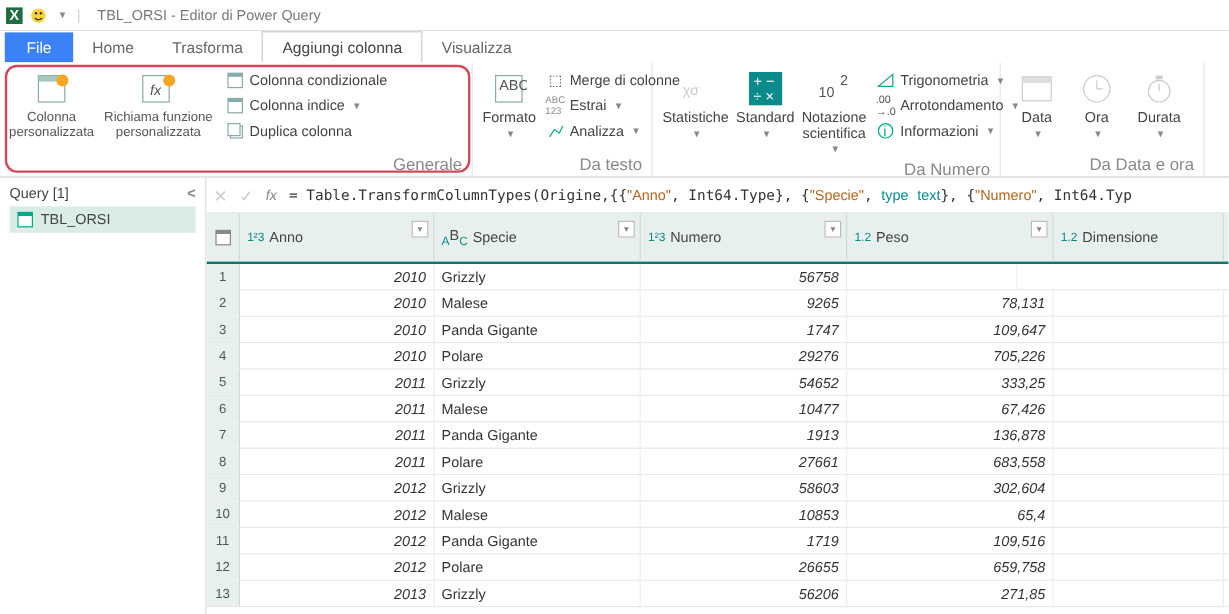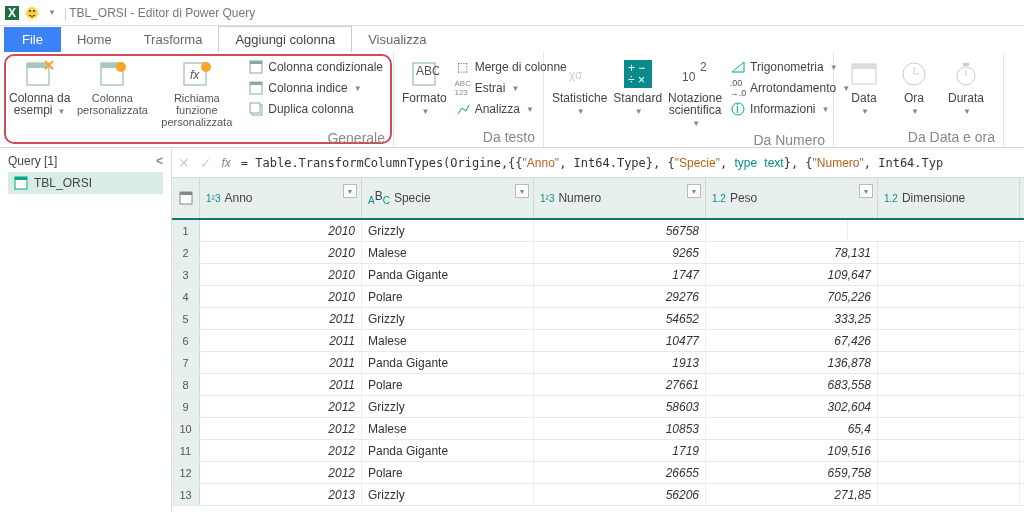--- a/index.html
+++ b/index.html
@@ -1,19 +1,19 @@
 <!DOCTYPE html>
 <html><head>
 <meta charset="utf-8">
 <style>
 *{box-sizing:border-box;margin:0;padding:0;font-family:"Segoe UI",Tahoma,sans-serif;font-size:12px;color:#444}
 body{background:#fff;width:1024px;height:512px;overflow:hidden;position:relative}
 .titlebar{height:26px;background:#fff;display:flex;align-items:center;padding:0 4px;border-bottom:1px solid #e0e0e0}
 .tb-icon{width:16px;height:16px;margin-right:4px;display:inline-flex;align-items:center;justify-content:center}
-.tb-title{margin-left:2px;color:#777;font-size:12px}
+.tb-title{margin-left:14px;color:#777;font-size:12px}
 .tabs{height:26px;display:flex;align-items:flex-end;background:#fff;padding-left:4px}
 .tab{padding:5px 16px 5px 16px;color:#666;cursor:pointer;font-size:13px}
 .tab.file{background:#3b82f6;color:#fff;padding:5px 18px}
 .tab.active{border:1px solid #ccc;border-bottom:none;background:#fff;color:#444}
 .ribbon{height:96px;background:#fff;border-bottom:1px solid #d4d4d4;display:flex;position:relative}
 .group{border-right:1px solid #e6e6e6;padding:4px 8px 2px 8px;display:flex;flex-direction:column;justify-content:space-between;position:relative}
 .group-body{display:flex;gap:6px;align-items:flex-start;flex:1}
 .group-label{text-align:right;font-size:14px;color:#888;padding-top:2px}
 .bigbtn{display:flex;flex-direction:column;align-items:center;width:70px;text-align:center;gap:2px;padding-top:2px;cursor:pointer}
 .bigbtn .ic{width:32px;height:32px;display:flex;align-items:center;justify-content:center}
@@ -78,31 +78,20 @@
   <div class="tab">Visualizza</div>
 </div>
 
 <div class="ribbon">
   <div class="highlight" style="left:4px;top:2px;width:388px;height:90px"></div>
   <div class="group" style="width:394px">
     <div class="group-body">
       <div class="bigbtn">
         <div class="ic">
             <svg width="30" height="30">
-              <rect x="2" y="4" width="22" height="22" fill="#fff" stroke="#8aa"></rect>
-              <rect x="2" y="4" width="22" height="5" fill="#a5c9bd"></rect>
-              <path d="M20 2 L28 10 M28 2 L20 10" stroke="#f6a623" stroke-width="2"></path>
-            </svg>
-          </div>
-        <div class="lbl"><span style="white-space:pre-line">Colonna da
-esempi</span> <span class="dd">▼</span></div>
-      </div>
-      <div class="bigbtn">
-        <div class="ic">
-            <svg width="30" height="30">
               <rect x="4" y="4" width="22" height="22" fill="#fff" stroke="#8aa"></rect>
               <rect x="4" y="4" width="22" height="5" fill="#a5c9bd"></rect>
               <circle cx="24" cy="8" r="5" fill="#f6a623"></circle>
             </svg>
           </div>
         <div class="lbl" style="white-space:pre-line">Colonna
 personalizzata</div>
       </div>
       <div class="bigbtn" style="width:96px">
         <div class="ic">

